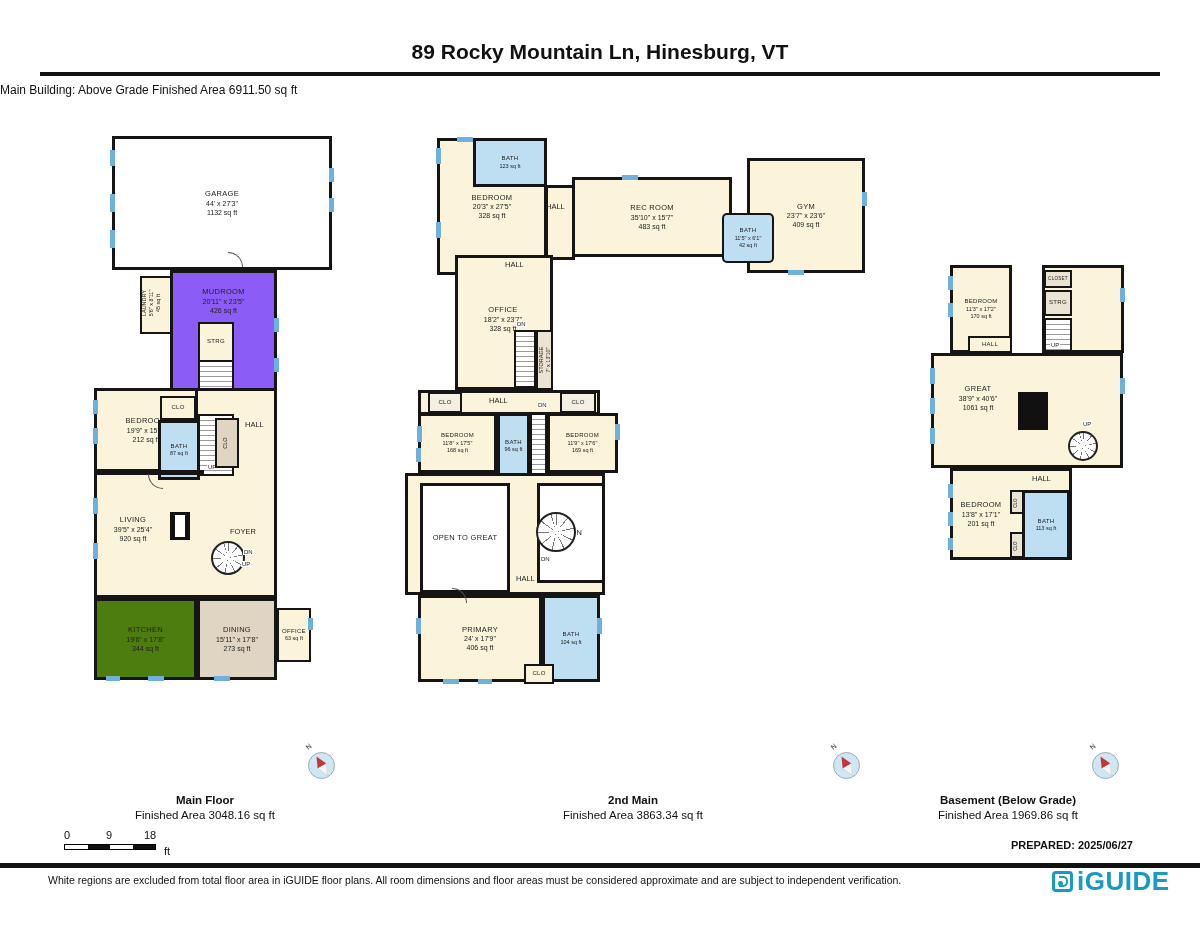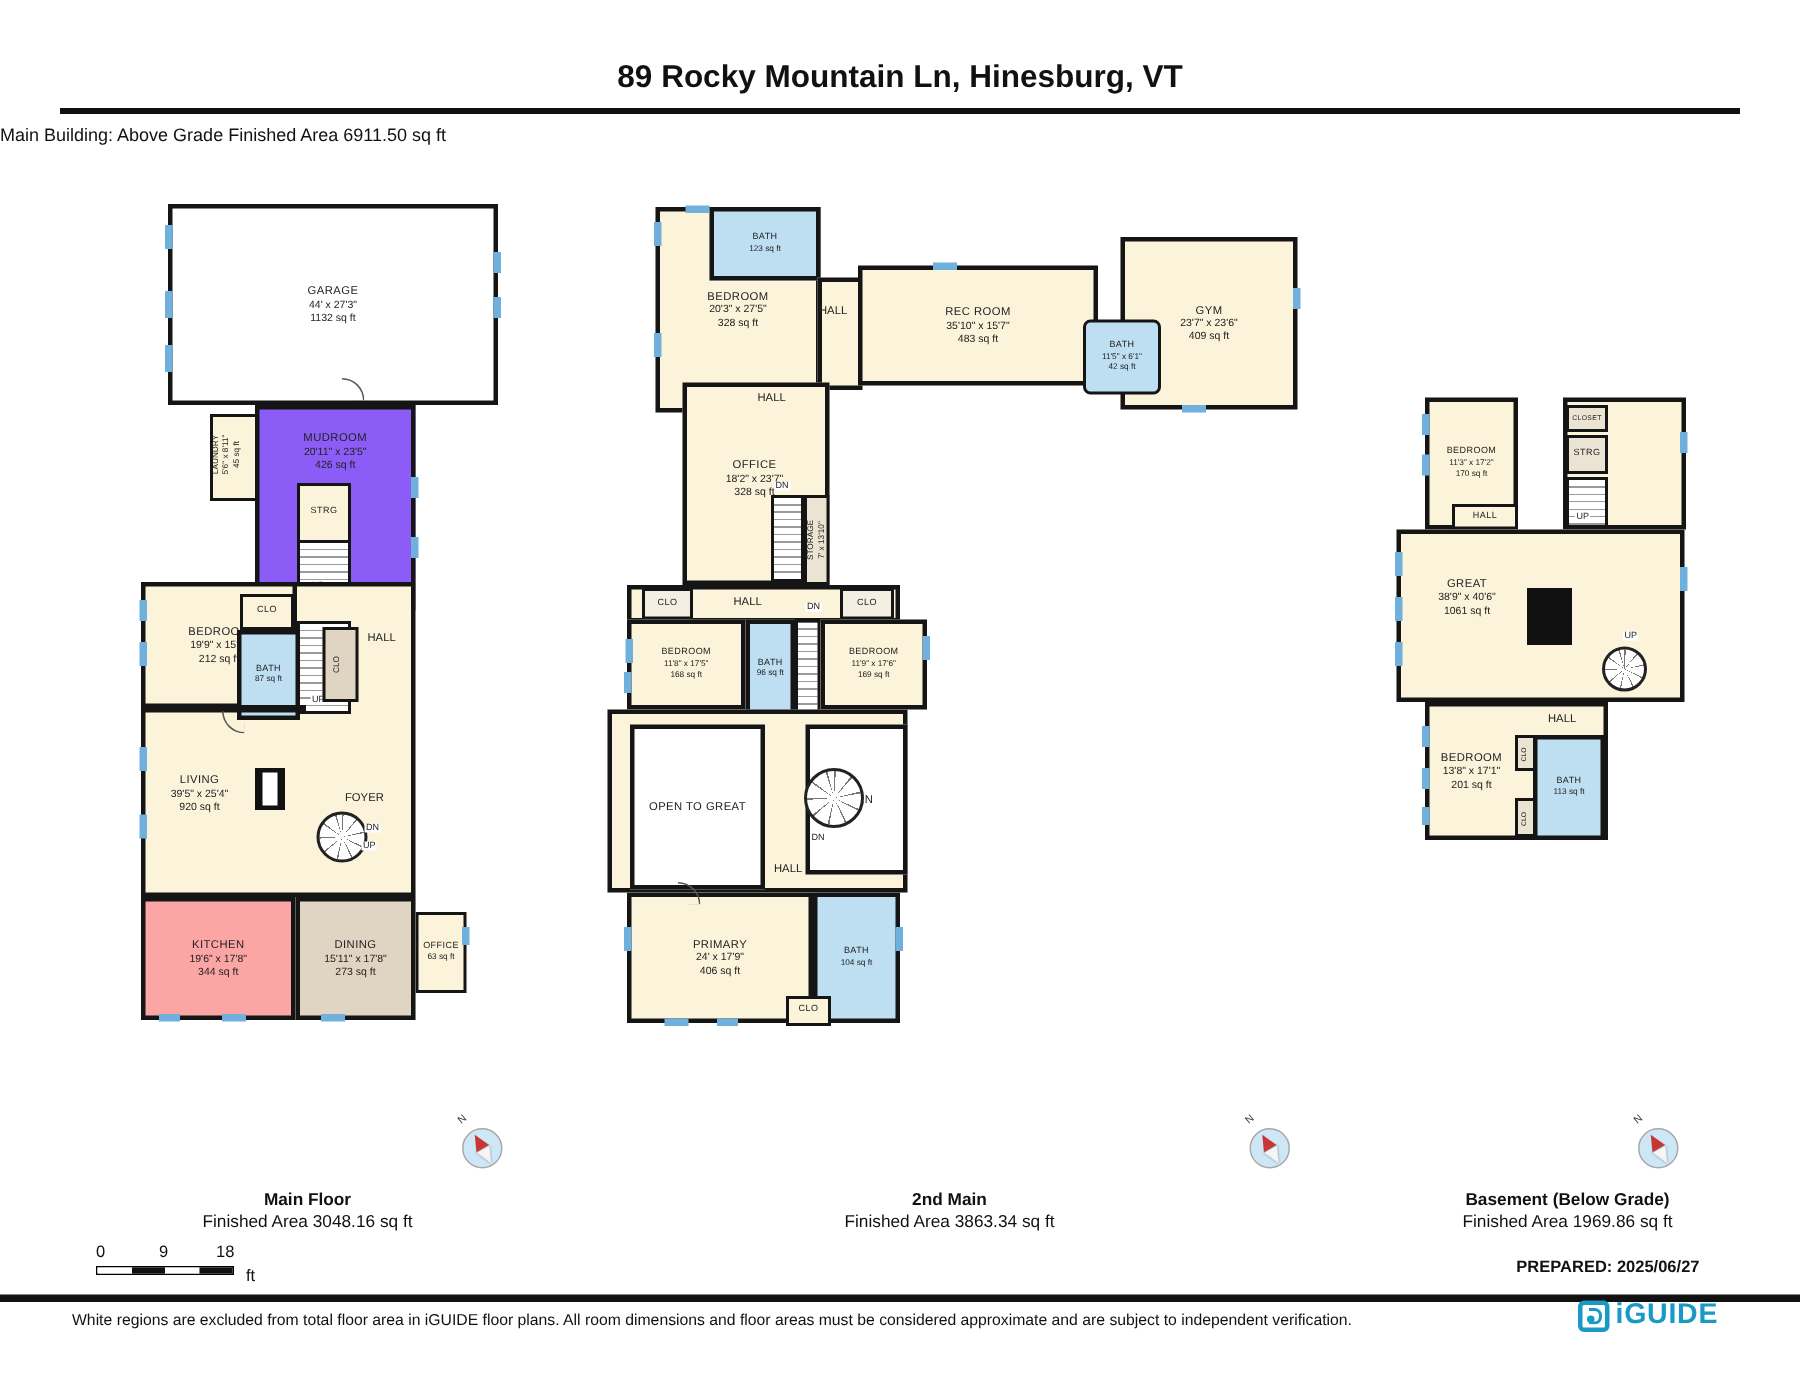--- a/index.html
+++ b/index.html
@@ -5,21 +5,21 @@
   *{margin:0;padding:0;box-sizing:border-box}
   html,body{width:1200px;height:927px;background:#fff;overflow:hidden;
     font-family:"Liberation Sans",sans-serif;color:#111;position:relative}
   .room{position:absolute;border:3px solid #151515;display:flex;align-items:center;justify-content:center;text-align:center}
   .thin{border-width:2px}
   .top{align-items:flex-start;padding-top:14px}
   .cream{background:#fbf3da}
   .blue{background:#bedef2}
   .gray{background:#8b5cf6}
   .white{background:#ffffff}
-  .mint{background:#fca5a5}
+  .mint{background:#4d7c0f}
   .tan{background:#e0d5c3}
   .ltan{background:#ece4d2}
   .pale{background:#f3efe3}
   .rl{color:#222;font-size:7px;line-height:1.3}
   .rl span{display:block}
   .rl .nm{font-size:7.5px;letter-spacing:.3px}
   .rl.sm{font-size:5.5px}
   .rl.sm .nm{font-size:6px}
   .rl span:empty{display:none}
   .rlab{position:absolute;color:#222;font-size:7px;line-height:1.3;text-align:center}
@@ -54,21 +54,21 @@
   .scalebar{margin-top:2px;width:92px;height:6px;border:1px solid #000;display:flex}
   .scalebar i{flex:1}
   .sb-w{background:#fff}.sb-b{background:#111}
   .ftunit{position:absolute;left:100px;top:16px}
   .prepared{position:absolute;left:933px;top:839px;width:200px;text-align:right;font-size:11px;font-weight:bold}
   .disclaimer{position:absolute;left:48px;top:874px;font-size:10.5px}
   .logo{position:absolute;left:1052px;top:866px;display:flex;align-items:center;gap:4px;color:#1899c6}
   .logo-box{width:21px;height:21px;border:3px solid #1899c6;border-radius:4px;position:relative}
   .logo-dot{position:absolute;left:3px;top:7px;width:5px;height:5px;background:#1899c6;border-radius:50%}
   .logo-arc{position:absolute;right:2px;top:2px;width:9px;height:11px;border:2px solid #1899c6;border-left:none;border-radius:0 5px 5px 0}
-  .logo-text{font-size:19px;font-weight:bold;letter-spacing:.5px}
+  .logo-text{font-size:26px;font-weight:bold;letter-spacing:.5px}
 </style>
 </head>
 <body>
 
 <div class="title">89 Rocky Mountain Ln, Hinesburg, VT</div>
 <div class="rule" style="left:40px;top:72px;width:1120px;height:4px"></div>
 <div class="subtitle">Main Building: Above Grade Finished Area 6911.50 sq ft</div>
 
 <div>
   <div class="room white" style="left:112px;top:136px;width:220px;height:134px">
@@ -411,21 +411,21 @@
 </div>
 
 <div class="flab" style="left:85px;top:793px">
   <span class="b">Main Floor</span>
   <span>Finished Area 3048.16 sq ft</span>
 </div>
 <div class="flab" style="left:513px;top:793px">
   <span class="b">2nd Main</span>
   <span>Finished Area 3863.34 sq ft</span>
 </div>
-<div class="flab" style="left:925px;top:793px">
+<div class="flab" style="left:888px;top:793px">
   <span class="b">Basement (Below Grade)</span>
   <span>Finished Area 1969.86 sq ft</span>
 </div>
 
 <div class="scalewrap">
   <div class="scalenums">
     <span style="left:0">0</span>
     <span style="left:42px">9</span>
     <span style="left:80px">18</span>
   </div>

